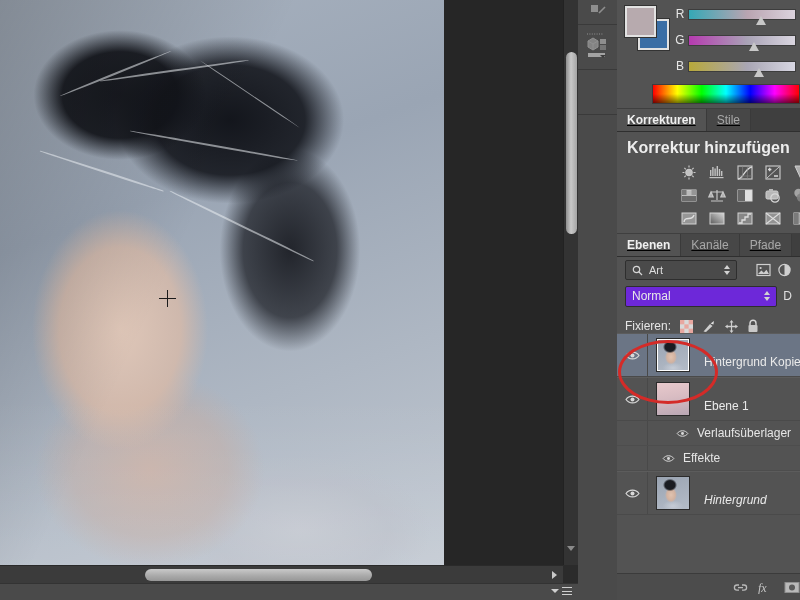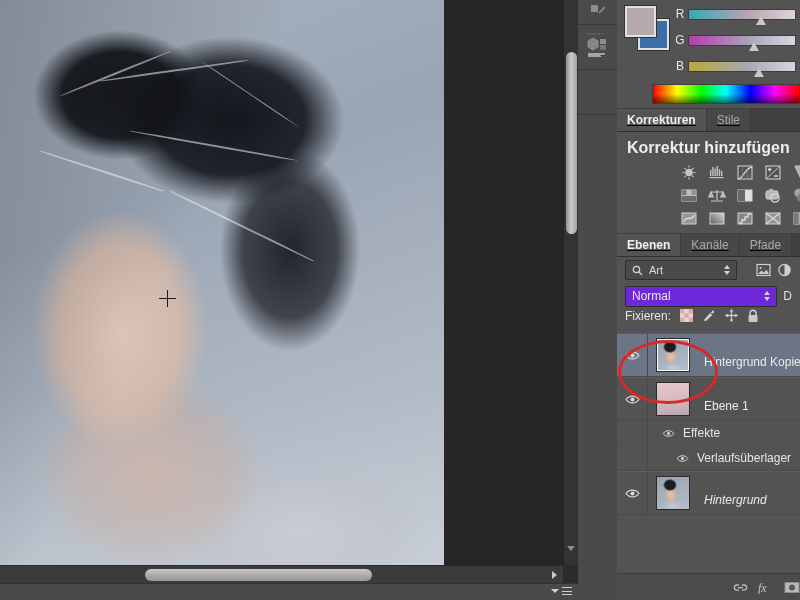--- a/index.html
+++ b/index.html
@@ -91,21 +91,21 @@
   .filt-box .lbl{flex:1;}
   .stepper{display:flex;flex-direction:column;gap:2px;}
   .stepper i{display:block;width:0;height:0;border-left:3.5px solid transparent;border-right:3.5px solid transparent;}
   .stepper i.up{border-bottom:4px solid #d2d2d2;}
   .stepper i.dn{border-top:4px solid #d2d2d2;}
   .lp-blend{display:flex;align-items:center;gap:6px;height:26px;padding:0 8px;}
   .combo{display:flex;align-items:center;width:144px;height:19px;padding:0 6px;
        background:#6d28d9;border:1px solid #2e2e2e;border-radius:2px;color:#e8e8e8;font-size:12px;}
   .combo .cv{flex:1;}
   .opac{color:#e0e0e0;font-size:12px;white-space:nowrap;}
-  .lp-lock{display:flex;align-items:flex-start;gap:9px;height:24px;padding:0 8px;color:#e4e4e4;font-size:12px;}
+  .lp-lock{display:flex;align-items:flex-end;gap:9px;height:24px;padding:0 8px;color:#e4e4e4;font-size:12px;}
 
   .layers{position:relative;background:#535353;}
   .lrow{position:relative;display:flex;align-items:center;height:42px;
         border-bottom:1px solid #4a4a4a;border-top:1px solid #5c5c5c;}
   .lrow.sel{background:#6b7585;}
   .eye{width:30px;display:flex;justify-content:center;align-items:center;flex:0 0 30px;
        border-right:1px solid #494949;height:100%;}
   .thumb{width:32px;height:32px;margin-left:8px;border:1px solid #2b2b2b;flex:0 0 32px;position:relative;overflow:hidden;}
   .thumb.face{background:
         radial-gradient(ellipse 9px 8px at 13px 8px, #1a1c22 0%, #1a1c22 55%, rgba(26,28,34,0) 78%),
@@ -469,38 +469,38 @@
               <path d="M1 5.5 C4 1 11 1 14 5.5 C11 10 4 10 1 5.5 Z" fill="none" stroke="#d9d9d9" stroke-width="1.1"></path>
               <circle cx="7.5" cy="5.5" r="2" fill="#d9d9d9"></circle>
             </svg>
           </div>
           <div class="thumb pink"></div>
           <div class="lname">Ebene 1</div>
         </div>
 
         <div class="subrow">
           <div class="eyes"></div>
+          <span class="sub-eye deep">
+            <svg width="13" height="9" viewBox="0 0 15 11">
+              <path d="M1 5.5 C4 1 11 1 14 5.5 C11 10 4 10 1 5.5 Z" fill="none" stroke="#d9d9d9" stroke-width="1.2"></path>
+              <circle cx="7.5" cy="5.5" r="1.8" fill="#d9d9d9"></circle>
+            </svg>
+          </span>
+          <span class="subtext">Verlaufsüberlager</span>
+        </div>
+
+        <div class="subrow">
+          <div class="eyes"></div>
           <span class="sub-eye">
             <svg width="13" height="9" viewBox="0 0 15 11">
               <path d="M1 5.5 C4 1 11 1 14 5.5 C11 10 4 10 1 5.5 Z" fill="none" stroke="#d9d9d9" stroke-width="1.2"></path>
               <circle cx="7.5" cy="5.5" r="1.8" fill="#d9d9d9"></circle>
             </svg>
           </span>
           <span class="subtext">Effekte</span>
-        </div>
-
-        <div class="subrow">
-          <div class="eyes"></div>
-          <span class="sub-eye deep">
-            <svg width="13" height="9" viewBox="0 0 15 11">
-              <path d="M1 5.5 C4 1 11 1 14 5.5 C11 10 4 10 1 5.5 Z" fill="none" stroke="#d9d9d9" stroke-width="1.2"></path>
-              <circle cx="7.5" cy="5.5" r="1.8" fill="#d9d9d9"></circle>
-            </svg>
-          </span>
-          <span class="subtext">Verlaufsüberlager</span>
         </div>
 
         <div class="lrow">
           <div class="eye">
             <svg width="15" height="11" viewBox="0 0 15 11">
               <path d="M1 5.5 C4 1 11 1 14 5.5 C11 10 4 10 1 5.5 Z" fill="none" stroke="#d9d9d9" stroke-width="1.1"></path>
               <circle cx="7.5" cy="5.5" r="2" fill="#d9d9d9"></circle>
             </svg>
           </div>
           <div class="thumb face"></div>

